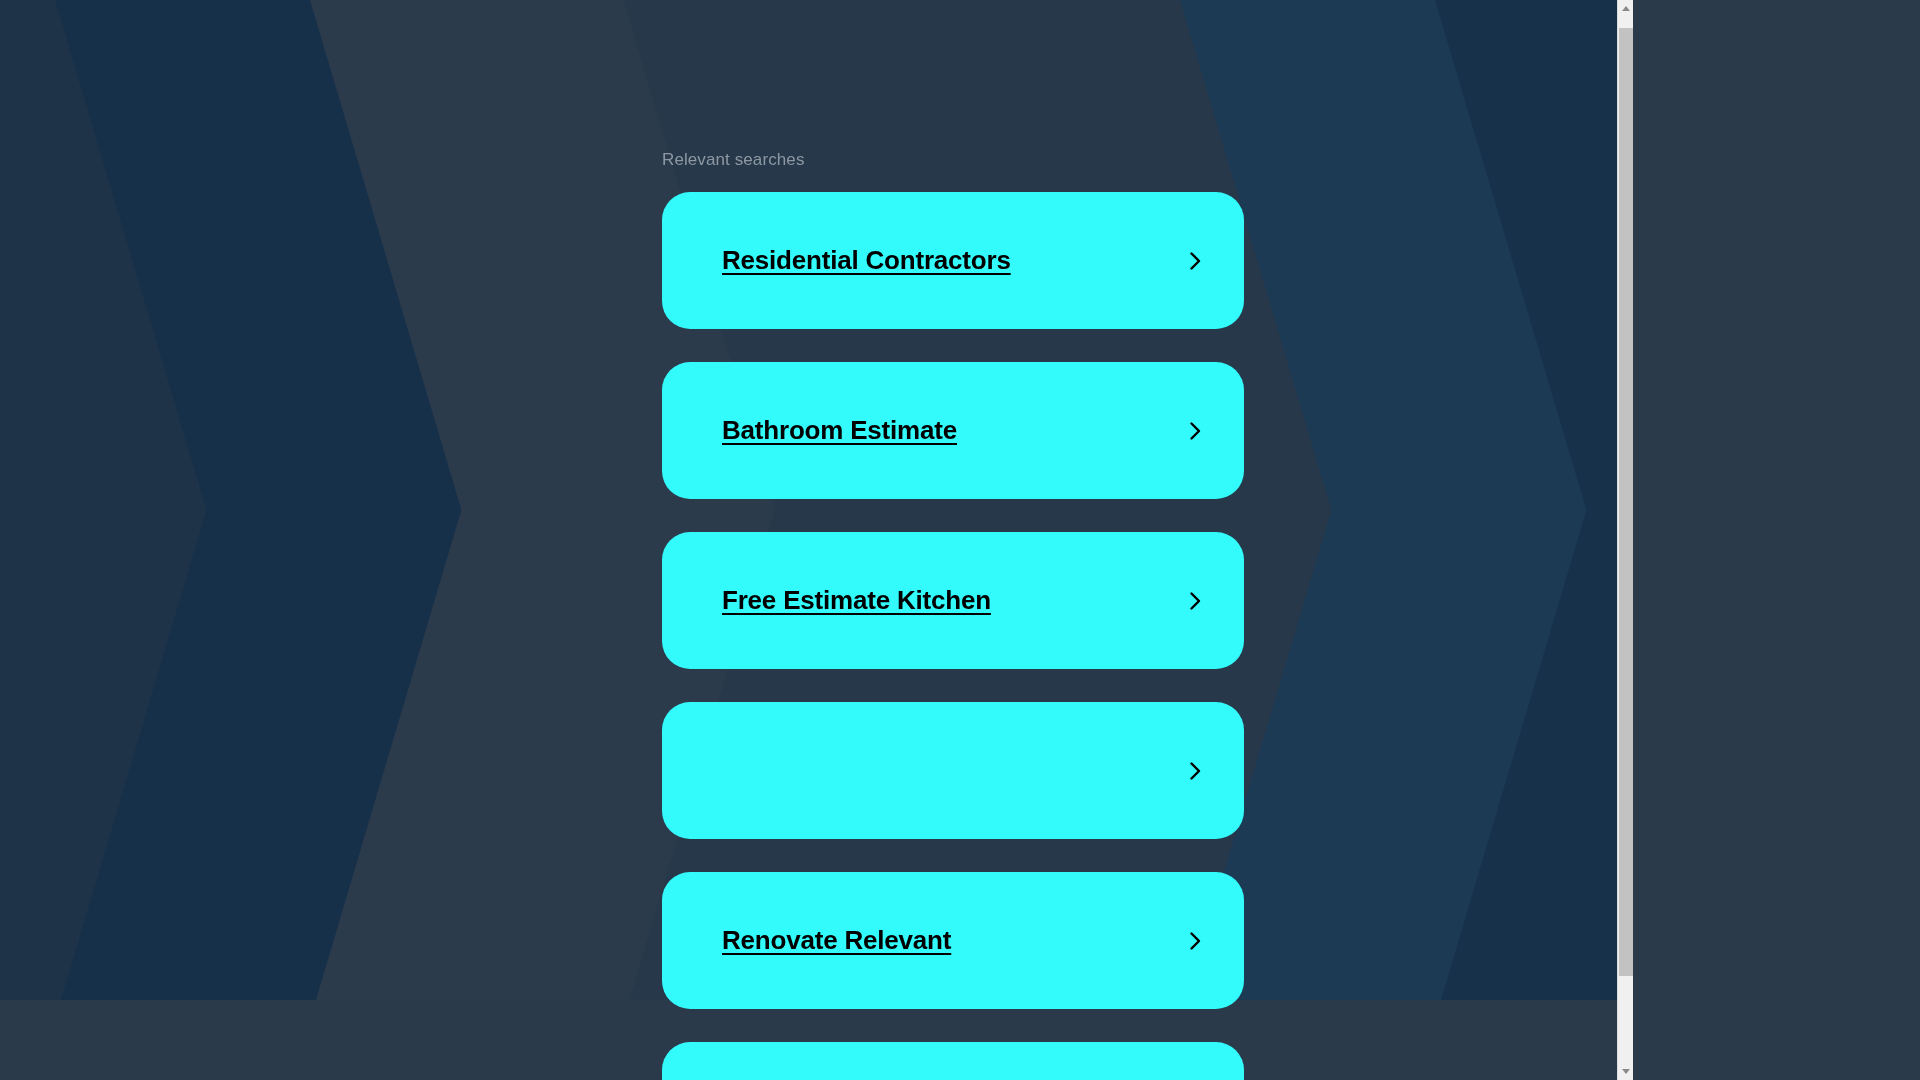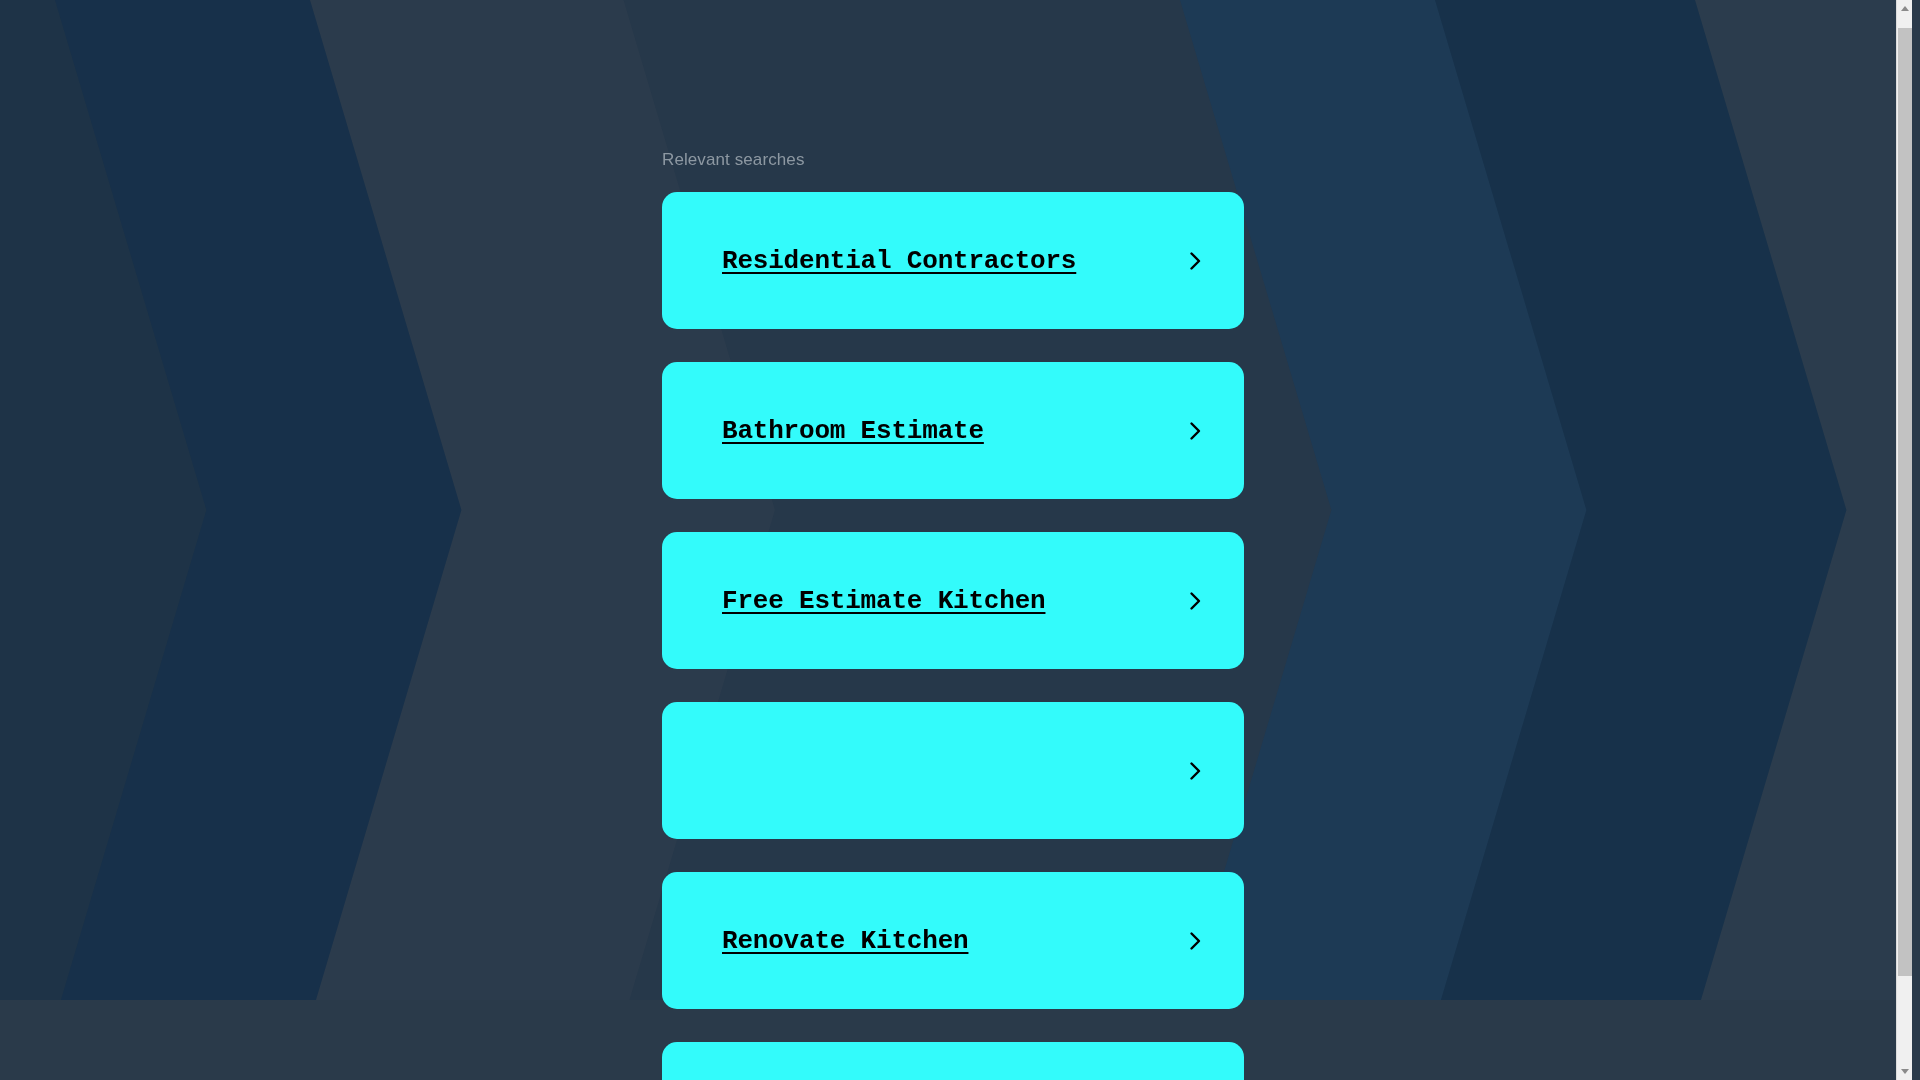--- a/index.html
+++ b/index.html
@@ -11,21 +11,21 @@
     overflow: hidden;
   }
   body {
     font-family: "Liberation Sans", sans-serif;
     background: #2a3a4a;
   }
 
   
   #stage {
     position: relative;
-    width: 1912px;
+    width: 1633px;
     height: 1080px;
     overflow: hidden;
     background: #2a3a4a;
   }
 
   
   #bg-decoration {
     position: absolute;
     left: 0;
     top: 0;
@@ -94,26 +94,25 @@
   #search-card-list {
     margin-top: 22px;
   }
 
   .search-card {
     position: relative;
     box-sizing: border-box;
     width: 582px;
     height: 137px;
     background: #33fbfb;
-    border-radius: 15px;
+    border-radius: 28px;
     margin-bottom: 33px;
     display: flex;
     align-items: center;
     cursor: pointer;
-    font-family: Liberation Mono, monospace;
   }
 
   .search-card-label {
     display: inline-block;
     margin-left: 60px;
     font-size: 26px;
     font-weight: bold;
     color: #000000;
     text-decoration: underline;
     text-underline-offset: 4px;
@@ -241,21 +240,21 @@
 
       <div class="search-card">
         <span class="search-card-chevron">
           <svg viewBox="0 0 24 24" width="24" height="24" aria-hidden="true">
               <path d="M8.5 4.5 L16 12 L8.5 19.5" fill="none" stroke="#000000" stroke-width="2.4" stroke-linecap="round" stroke-linejoin="round"></path>
             </svg>
         </span>
       </div>
 
       <div class="search-card">
-        <span class="search-card-label">Renovate Kitchen</span>
+        <span class="search-card-label">Renovate Relevant</span>
         <span class="search-card-chevron">
           <svg viewBox="0 0 24 24" width="24" height="24" aria-hidden="true">
               <path d="M8.5 4.5 L16 12 L8.5 19.5" fill="none" stroke="#000000" stroke-width="2.4" stroke-linecap="round" stroke-linejoin="round"></path>
             </svg>
         </span>
       </div>
 
       <div class="search-card">
         
         

